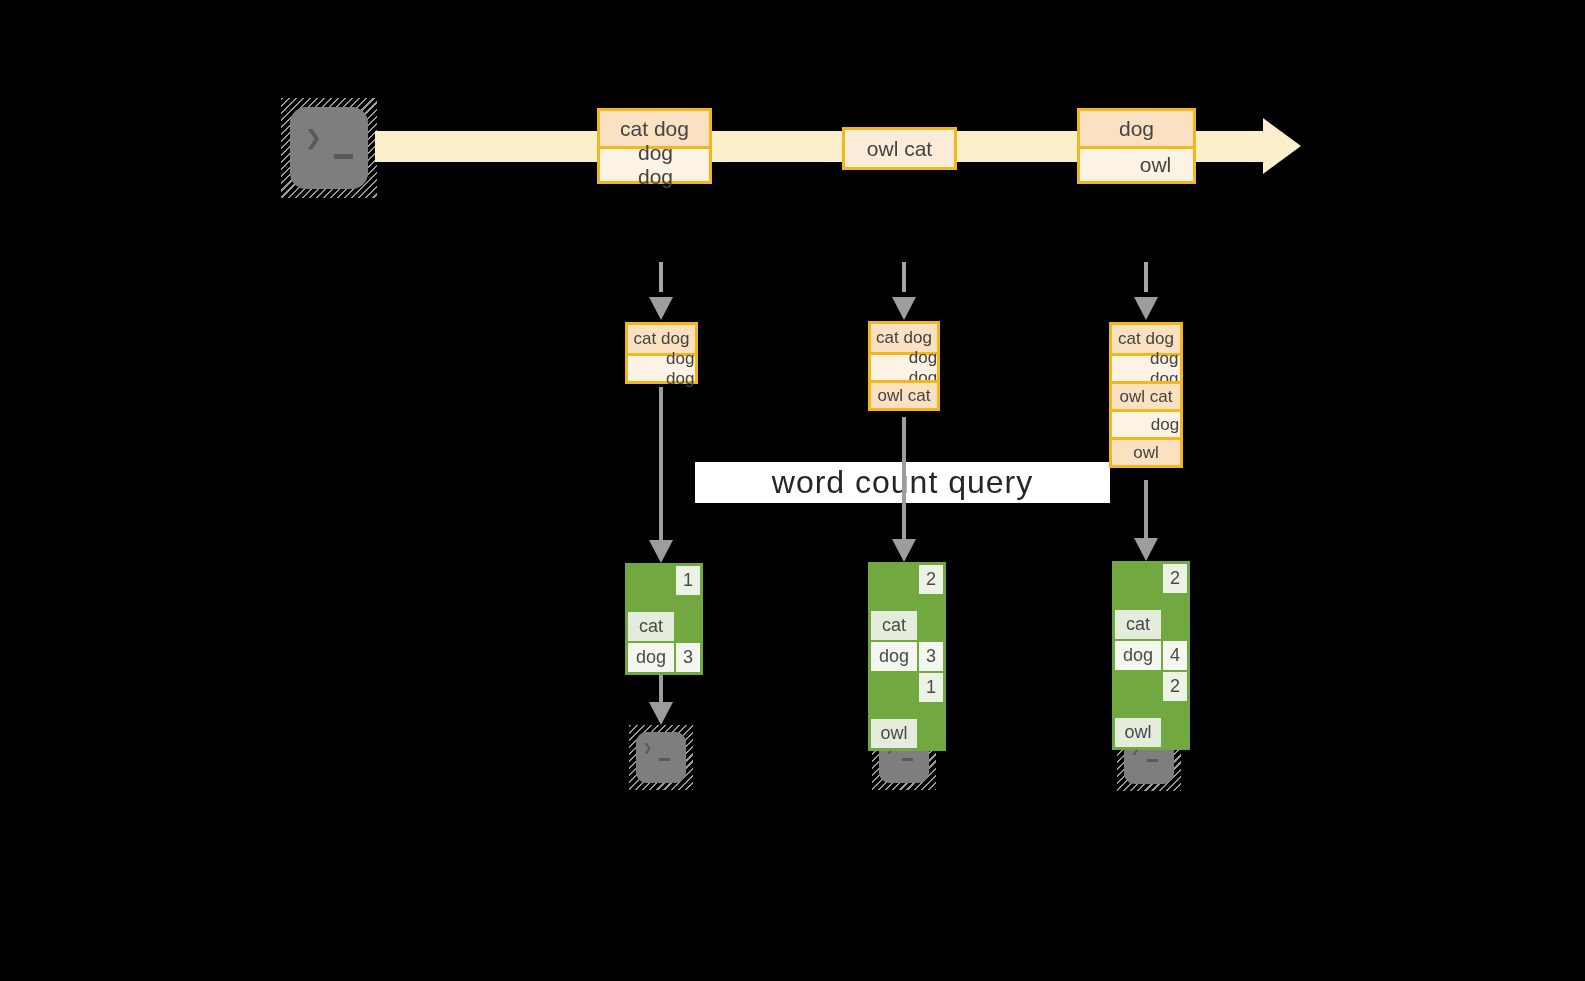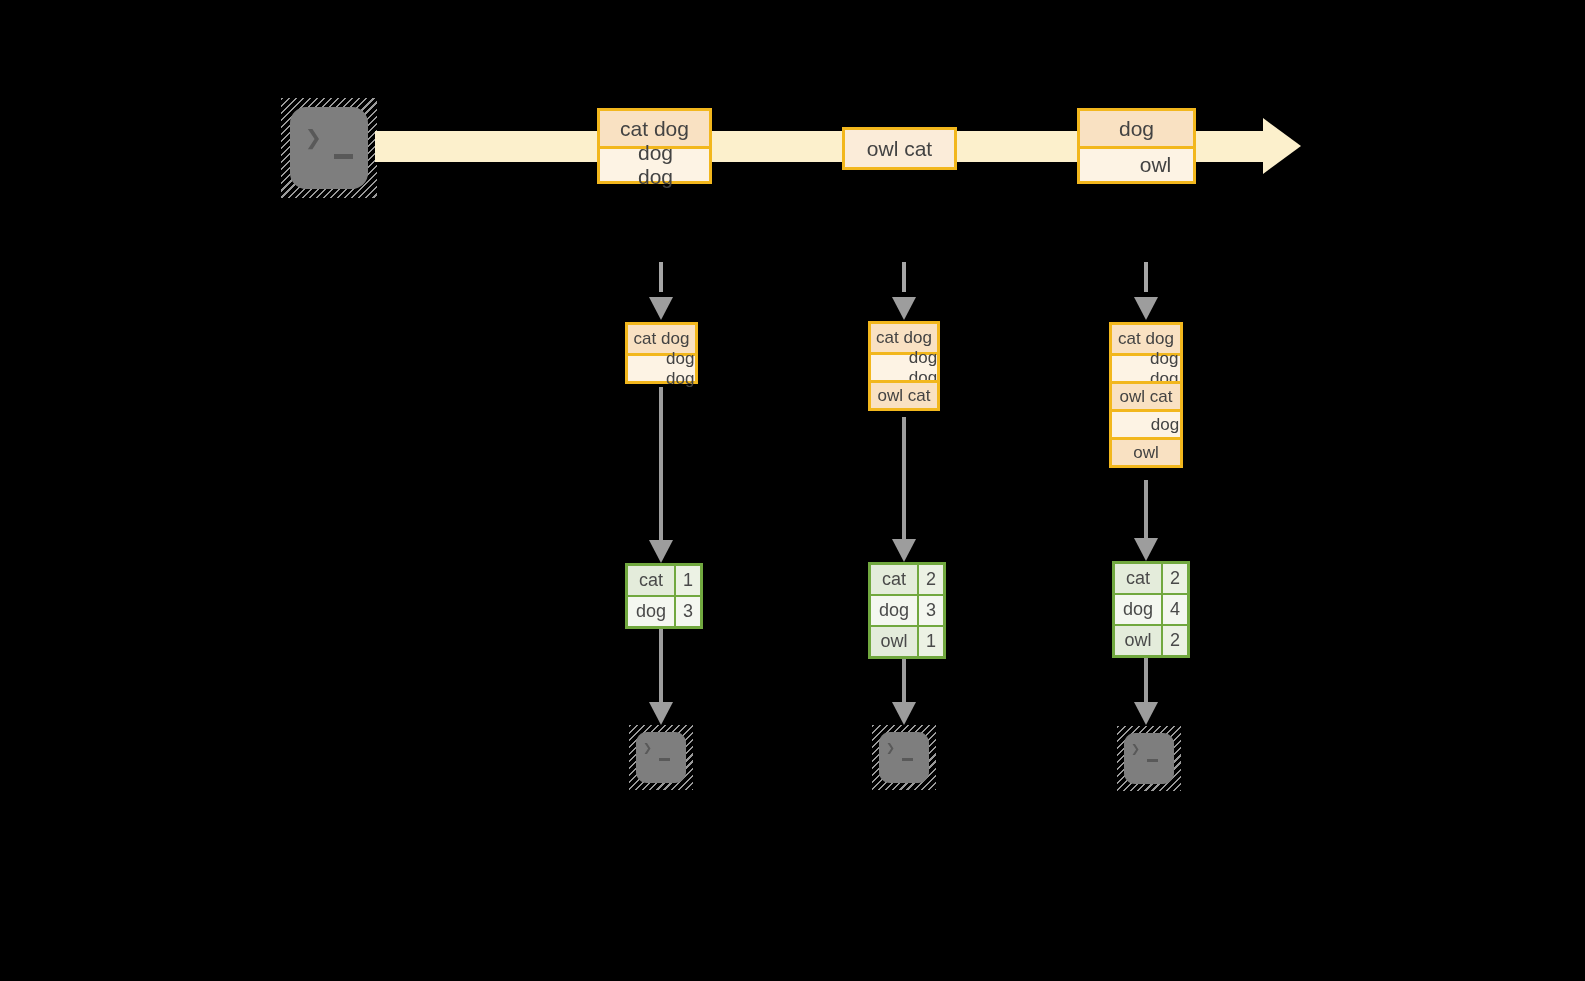--- a/index.html
+++ b/index.html
@@ -76,21 +76,21 @@
     display:flex;align-items:center;justify-content:center;
   }
   .query-band span{font-size:32px;font-weight:300;color:#262626;letter-spacing:1px;}
   
   .gtable{
     position:absolute;z-index:3;background:var(--table-border);
     border:3px solid var(--table-border);
     display:grid;grid-template-columns:46px 24px;gap:2px;
   }
   .gcell{display:flex;align-items:center;justify-content:center;height:29px;font-size:18px;color:#4a4a4a;}
-  .g-dark{background:var(--table-cell-dark);}
+  .g-dark{background:var(--table-cell-dark);margin-top:46px;}
   .g-dark2{background:var(--table-cell-dark2);}
   .g-light{background:var(--table-cell-light);}
 </style>
 </head>
 <body>
 
 <div class="canvas">
 
   <div class="hatch src-term">
     <div class="term-inner">
@@ -131,20 +131,23 @@
     <div class="ocell fill-a">owl cat</div>
   </div>
   <div class="obox state-box" id="state-box-3" style="left:1109px;top:322px;">
     <div class="ocell fill-a">cat dog</div>
     <div class="ocell fill-b">dog dog</div>
     <div class="ocell fill-a">owl cat</div>
     <div class="ocell fill-b">dog</div>
     <div class="ocell fill-a">owl</div>
   </div>
 
+  <div class="query-band">
+    <span>word count query</span>
+  </div>
 
   <div class="vline" style="left:659px;top:387px;height:155px;"></div>
   <div class="ahead" style="left:649px;top:540px;"></div>
   <div class="vline" style="left:902px;top:417px;height:124px;"></div>
   <div class="ahead" style="left:892px;top:539px;"></div>
   <div class="vline" style="left:1144px;top:480px;height:60px;"></div>
   <div class="ahead" style="left:1134px;top:538px;"></div>
 
   <div class="gtable" style="left:625px;top:563px;">
     <div class="gcell g-dark">cat</div>

